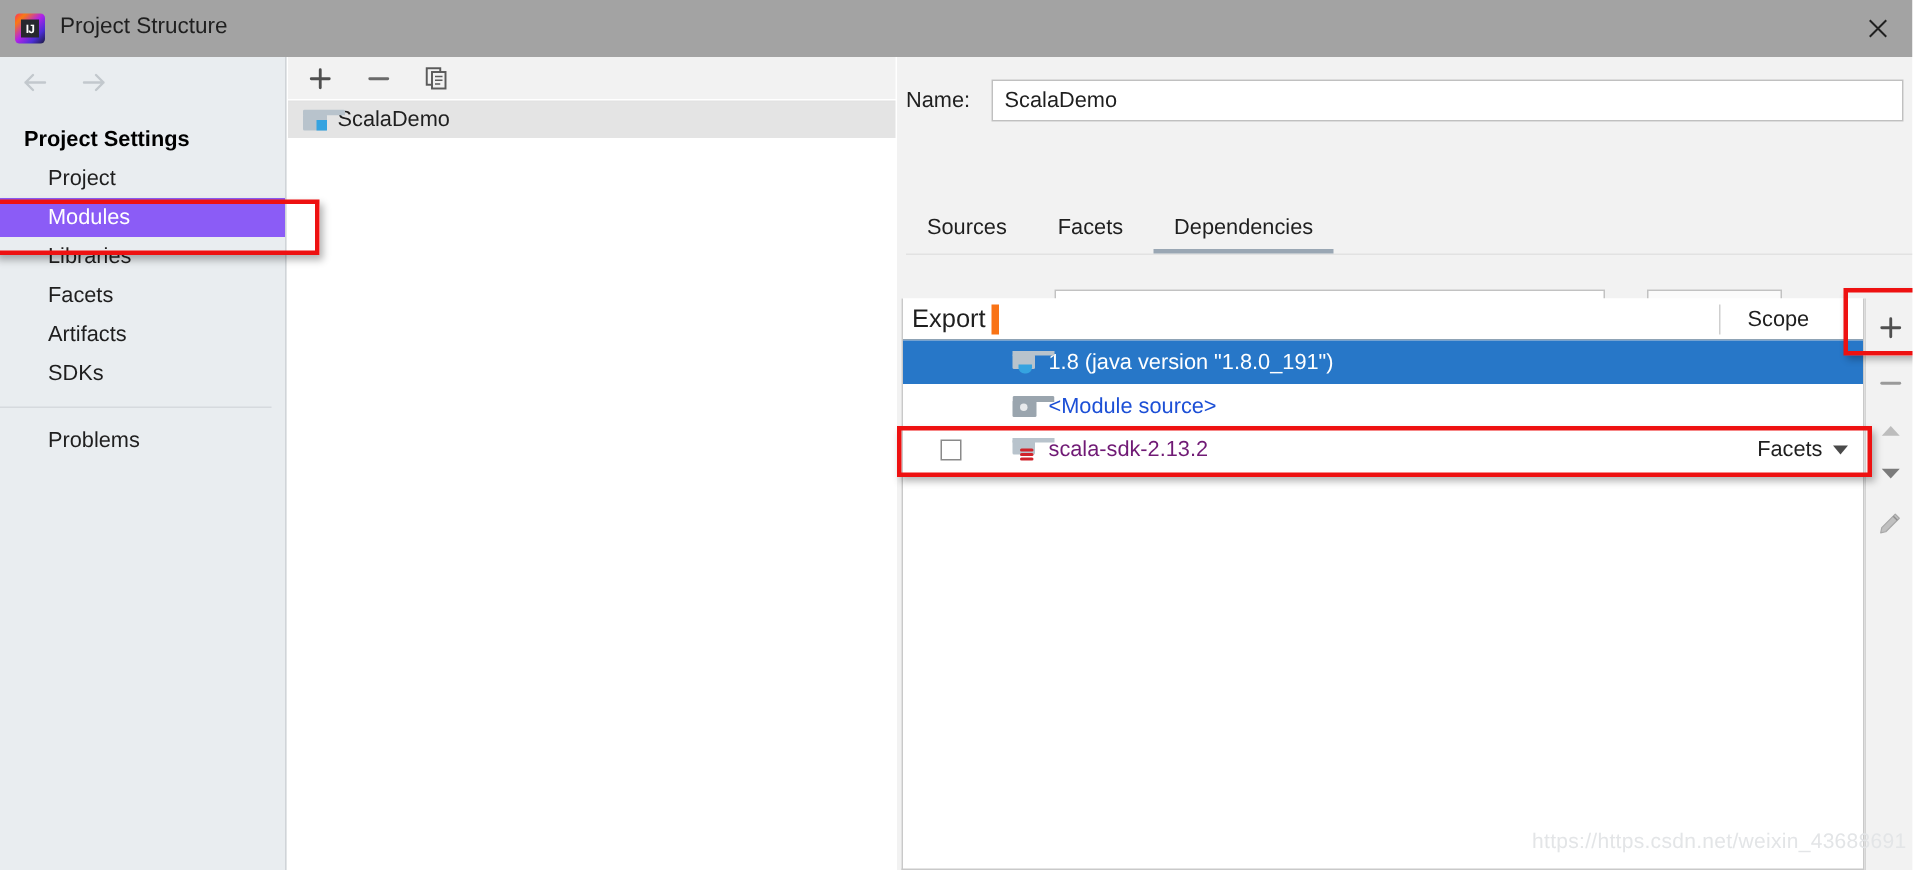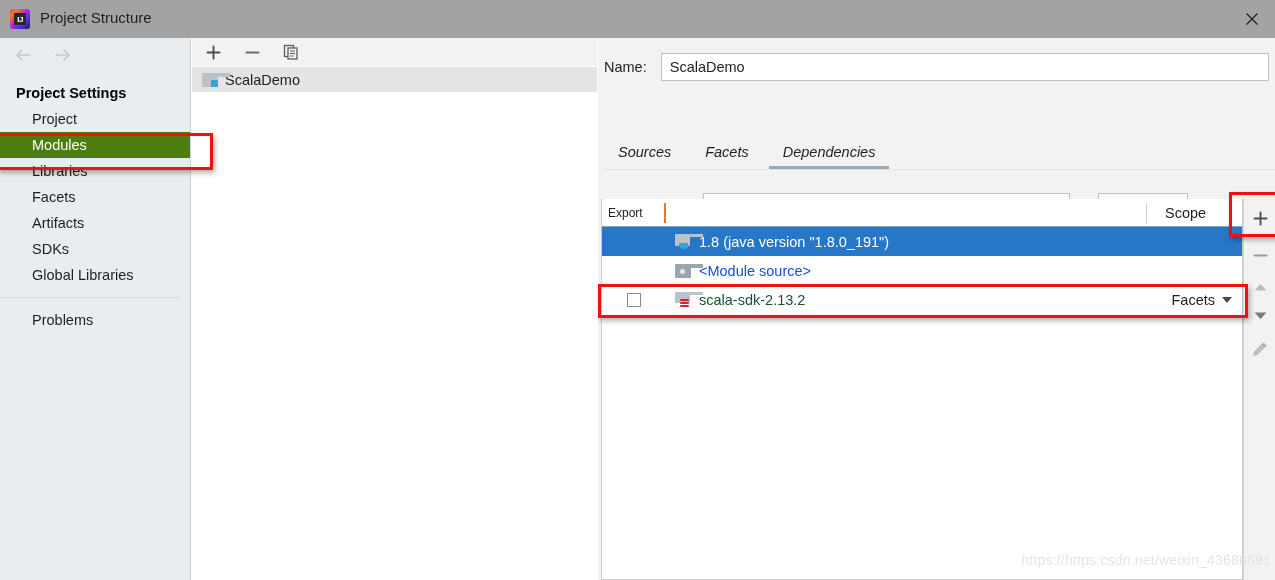--- a/index.html
+++ b/index.html
@@ -64,21 +64,21 @@
     font-weight: bold; font-size: 14.5px; color: #000;
     height: 26px; line-height: 26px;
   }
   .sb-item {
     padding-left: 32px;
     height: 26px; line-height: 26px;
     font-size: 14.5px; color: #1f1f1f;
     cursor: default;
   }
   .sb-item.selected {
-    background: #4d7c0f; color: #ffffff;
+    background: #8b5cf6; color: #ffffff;
     margin-right: 1px;
   }
   .sb-sep {
     height: 1px; background: #d6dade;
     margin: 9px 10px 9px 0;
   }
 
   
   .modpanel {
     position: absolute; left: 192px; top: 38px; width: 405px; height: 542px;
@@ -135,21 +135,21 @@
   .name-input {
     flex: 1; height: 28px;
     background: #ffffff; border: 1px solid #c0c0c0;
     font-family: "Liberation Sans", sans-serif; font-size: 14.5px;
     color: #1f1f1f; padding: 0 8px; outline: none;
   }
 
   .tabs {
     position: absolute; left: 6px; top: 100px; width: 671px; height: 32px;
     border-bottom: 1px solid #e2e2e2;
-    display: flex; align-items: flex-start; font-style: italic;
+    display: flex; align-items: flex-start;
   }
   .tab {
     height: 31px; line-height: 29px; padding: 0 14px;
     font-size: 14.5px; color: #1f1f1f; cursor: pointer;
     border-bottom: 3px solid transparent;
     margin-right: 6px;
   }
   .tab.active { border-bottom-color: #9aa7b4; }
 
   .sdk-row {
@@ -183,22 +183,22 @@
   .table-wrap {
     position: absolute; left: 601px; top: 199px; width: 642px; height: 381px;
     background: #ffffff; border: 1px solid #c9c9c9; border-top: none;
   }
   .thead {
     height: 28px; background: #ffffff;
     border-bottom: 1px solid #8fa3b5;
     display: flex; align-items: center; position: relative;
   }
   .th-export {
-    width: 64px; padding-left: 6px; font-size: 12px; color: #1f1f1f;
-    border-right: 2px solid #f97316; height: 20px; line-height: 20px;
+    width: 64px; padding-left: 6px; font-size: 17px; color: #1f1f1f;
+    border-right: 5px solid #f97316; height: 20px; line-height: 20px;
   }
   .th-mid { flex: 1; border-right: 1px solid #cfcfcf; height: 20px; }
   .th-scope {
     width: 95px; padding-left: 18px; font-size: 14.5px; color: #1f1f1f;
     height: 20px; line-height: 20px;
   }
   .trow {
     height: 29px; display: flex; align-items: center;
     font-size: 14.5px; cursor: default; position: relative;
   }
@@ -207,21 +207,21 @@
     width: 14px; height: 14px; background: #fff; border: 1px solid #8a8a8a;
     cursor: pointer;
   }
   .trow .name-cell { flex: 1; display: flex; align-items: center; gap: 8px; padding-left: 9px; }
   .trow .scope-cell {
     width: 122px; display: flex; align-items: center; justify-content: flex-end;
     padding-right: 10px; gap: 7px;
   }
   .trow.sel { background: #2777c8; color: #ffffff; }
   .trow.sel .name-cell .label { color: #ffffff; }
-  .trow .label { color: #14532d; }
+  .trow .label { color: #701a75; }
   .trow .label.link { color: #1c4fd6; }
 
   
   .msicon { position:relative; width:16px; height:14px; flex:none; }
   .msicon .body { position:absolute; left:0; bottom:0; width:16px; height:11px; background:#9aa5ae; border-radius:1px;}
   .msicon .tab { position:absolute; left:0; top:0; width:7px; height:4px; background:#9aa5ae; border-radius:1px 1px 0 0;}
   .msicon .dot { position:absolute; left:5px; bottom:4px; width:5px; height:5px; background:#e8eaec; border-radius:50%; }
 
   
   .scicon { position:relative; width:16px; height:15px; flex:none; }
@@ -292,21 +292,20 @@
     <div style="position:absolute; left:0; top:42px; width:191px;">
 
       <div class="sb-group">Project Settings</div>
       <div class="sb-item">Project</div>
       <div class="sb-item selected">Modules</div>
       <div class="sb-item">Libraries</div>
       <div class="sb-item">Facets</div>
       <div class="sb-item">Artifacts</div>
 
       <div class="sb-item">SDKs</div>
-      <div class="sb-item">Global Libraries</div>
       <div class="sb-sep"></div>
       <div class="sb-item">Problems</div>
     </div>
   </div>
 
   <div class="modpanel">
     <div class="modtoolbar">
       <div class="tb-btn">
         <svg width="15" height="15" viewBox="0 0 15 15">
           <path d="M7.5 1.5 V13.5 M1.5 7.5 H13.5" stroke="#4f4f4f" stroke-width="1.9" stroke-linecap="round"></path>

